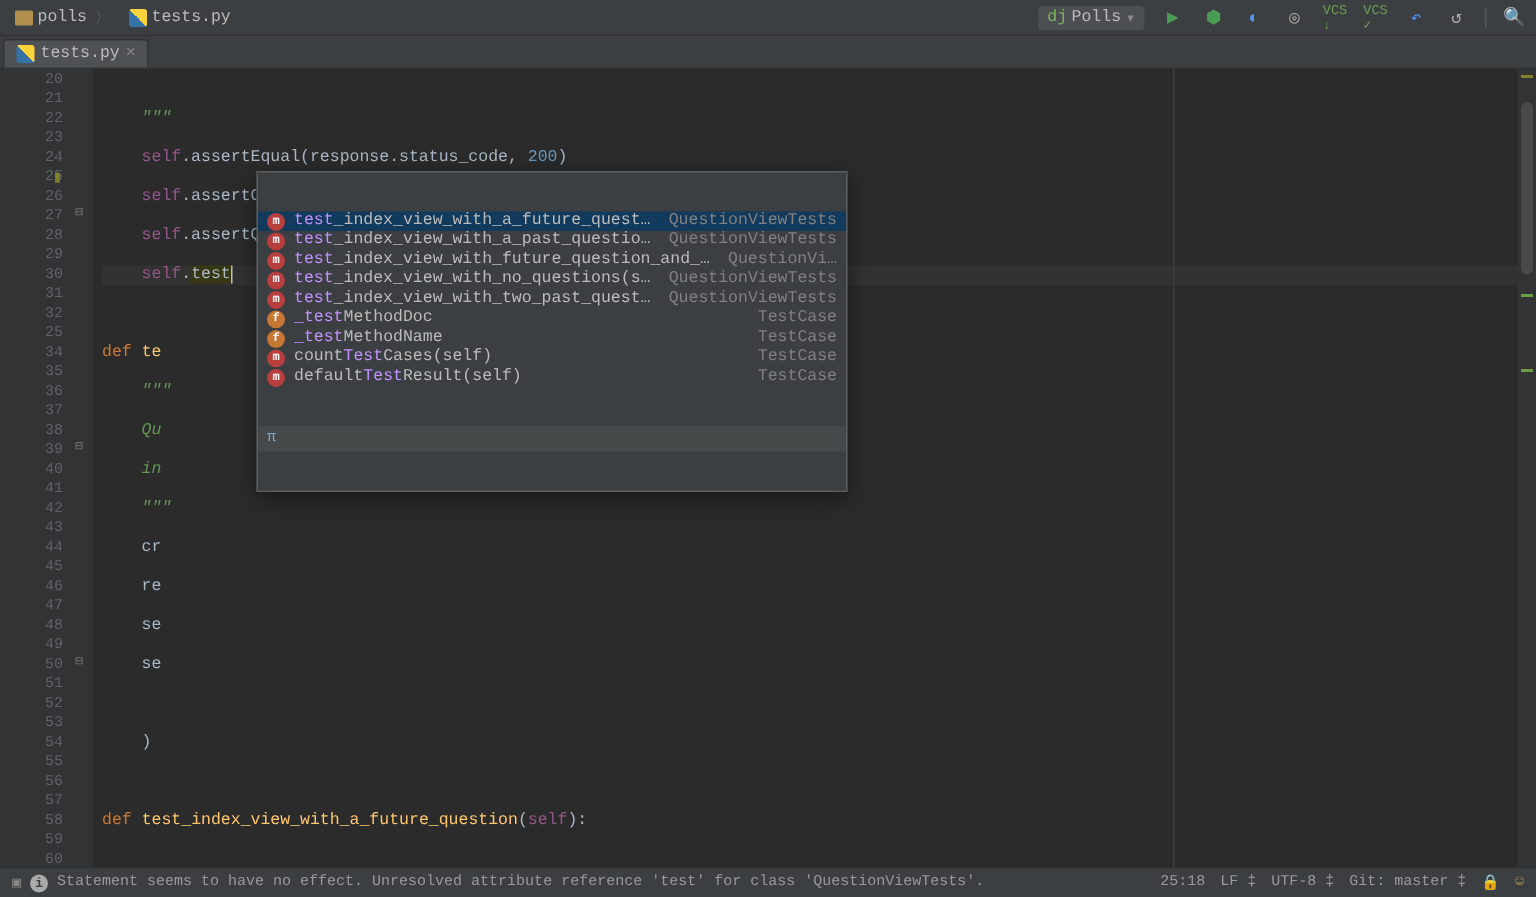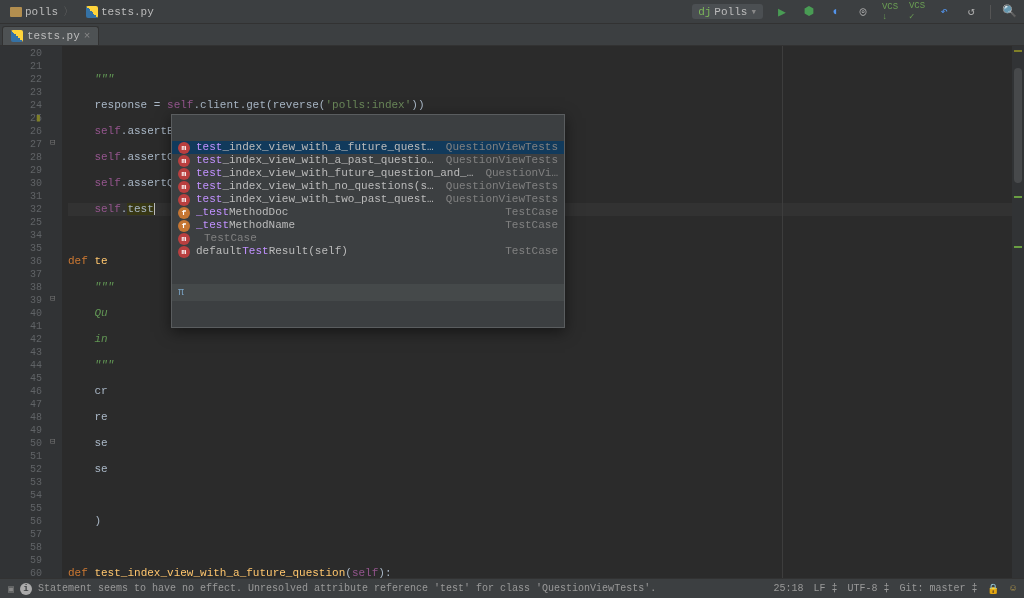--- a/index.html
+++ b/index.html
@@ -243,21 +243,20 @@
       <div style="height: 13px; position: relative;"></div>
       <div style="height: 13px; position: relative;"></div>
       <div style="height: 13px; position: relative;"></div>
       <div style="height: 13px; position: relative;"></div>
       <div style="height: 13px; position: relative;"></div>
       <div style="height: 13px; position: relative;"></div>
     </div>
   <div class="code">
     <div class="right-margin"></div>
 <div class="code-line">    <span class="doc">"""</span></div>
-<div class="code-line">    response = <span class="self">self</span>.client.get(reverse(<span class="str">'polls:index'</span>))</div>
 <div class="code-line">    <span class="self">self</span>.assertEqual(response.status_code, <span class="num">200</span>)</div>
 <div class="code-line">    <span class="self">self</span>.assertContains(response, <span class="str">"No polls are available."</span>)</div>
 <div class="code-line">    <span class="self">self</span>.assertQuerysetEqual(response.context[<span class="str">'latest_question_list'</span>], [])</div>
 <div class="code-line current-line">    <span class="self">self</span>.<span class="hl">test</span><span class="cursor"></span></div>
 <div class="code-line"></div>
 <div class="code-line"><span class="kw">def</span> <span class="fn">te</span></div>
 <div class="code-line">    <span class="doc">"""</span></div>
 <div class="code-line">    <span class="doc">Qu</span></div>
 <div class="code-line">    <span class="doc">in</span></div>
 <div class="code-line">    <span class="doc">"""</span></div>
@@ -320,20 +319,21 @@
           </div><div class="ac-row">
             <span class="ac-icon ac-f">f</span>
             <span class="ac-name"><span class="ac-match">_test</span>MethodDoc</span>
             <span class="ac-origin">TestCase</span>
           </div><div class="ac-row">
             <span class="ac-icon ac-f">f</span>
             <span class="ac-name"><span class="ac-match">_test</span>MethodName</span>
             <span class="ac-origin">TestCase</span>
           </div><div class="ac-row">
             <span class="ac-icon ac-m">m</span>
+            <span class="ac-name">count<span class="ac-match">Test</span>Cases(self)</span>
             <span class="ac-origin">TestCase</span>
           </div><div class="ac-row">
             <span class="ac-icon ac-m">m</span>
             <span class="ac-name">default<span class="ac-match">Test</span>Result(self)</span>
             <span class="ac-origin">TestCase</span>
           </div></div>
       <div class="ac-hint">
         <span class="pi">π</span>
       </div>
     </div>

